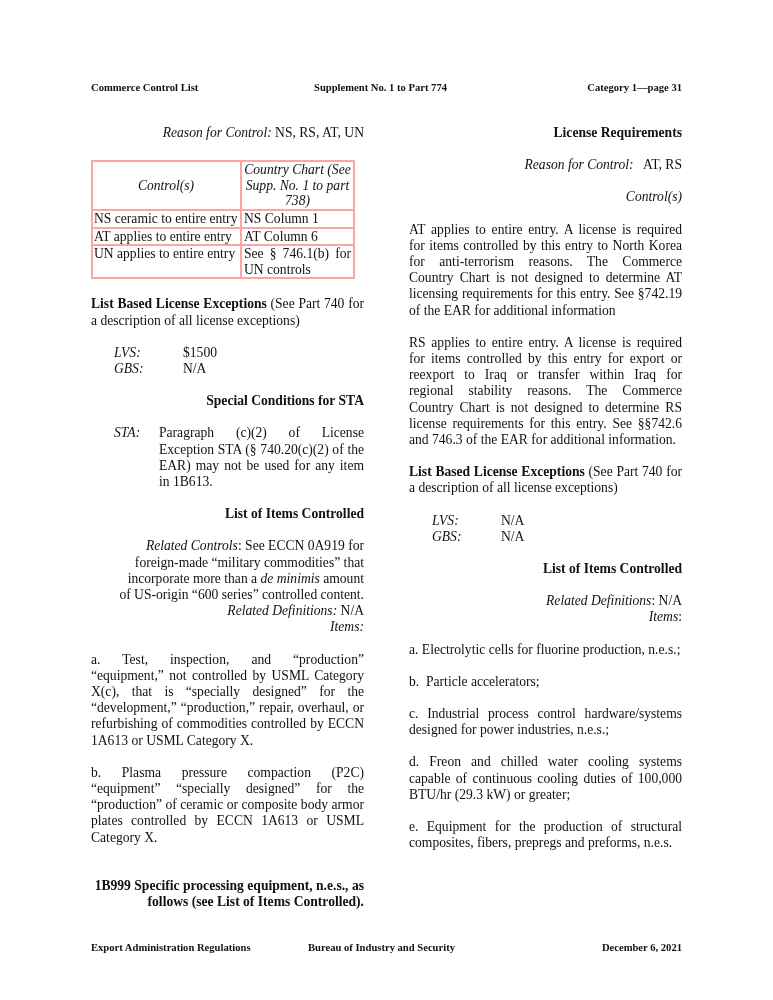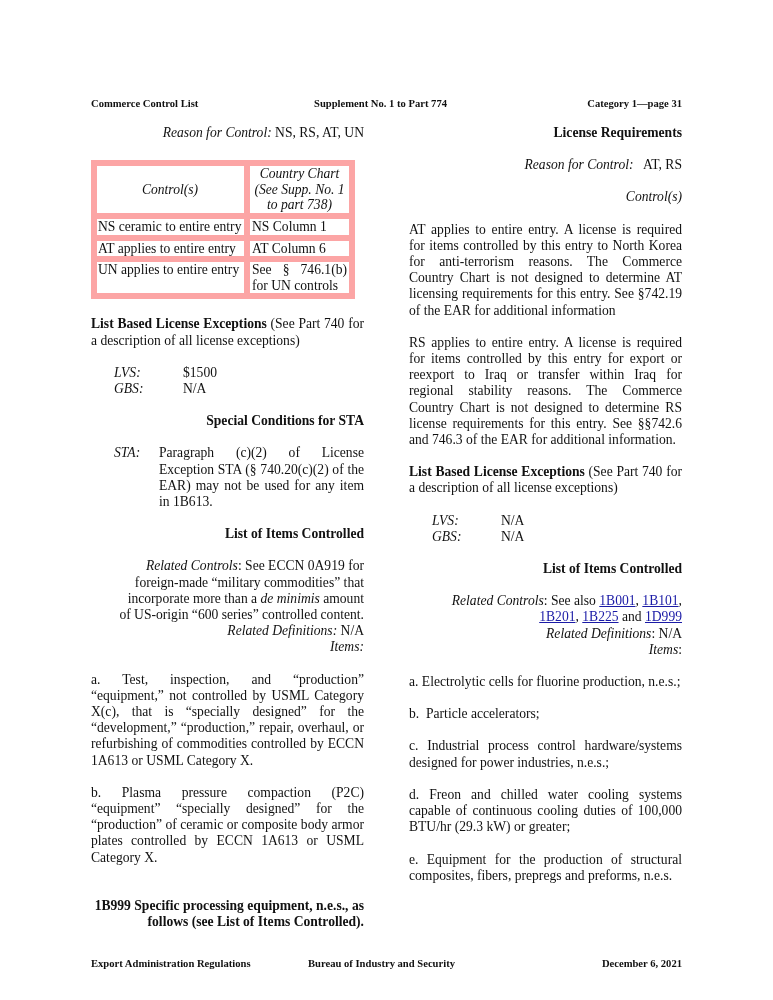--- a/index.html
+++ b/index.html
@@ -9,35 +9,35 @@
       color: #111111;
       font-size: 13.6px;
       line-height: 16.2px;
     }
     .hdr, .ftr {
       position: absolute; left: 91px; width: 591px;
       font-weight: bold; font-size: 10.6px; line-height: 12px;
     }
     .hdr { top: 82px; }
     .ftr { top: 942px; }
-    .hdr span, .ftr span { position: absolute; top: 16px; white-space: nowrap; }
+    .hdr span, .ftr span { position: absolute; top: 0; white-space: nowrap; }
     .col { position: absolute; width: 273px; }
     .col.left { left: 91px; top: 125px; }
     .col.right { left: 409px; top: 125px; }
     p { margin: 0; text-align: right; }
     .just { text-align: justify; }
     .b { font-weight: bold; }
     .i { font-style: italic; }
     .ind { padding-left: 23px; }
     .gap { height: 16px; }
     table.ctl {
       border-collapse: collapse; width: 264px; margin-top: 19px;
       font-size: 13.6px; line-height: 15.6px;
     }
-    table.ctl td { border: 6px solid #fca5a5; padding: 0 2px; vertical-align: top; }
+    table.ctl td { border: 2px solid #fca5a5; padding: 0 2px; vertical-align: top; }
     table.ctl td.h { text-align: center; vertical-align: middle; font-style: italic; }
     table.ctl td.c1 { width: 144px; white-space: nowrap; padding-left: 1px; }
     .lv { display: flex; gap: 24px; }
     .lv .k { width: 45px; font-style: italic; }
     .sta { display: flex; padding-left: 23px; }
     .sta .k { width: 45px; font-style: italic; flex: none; }
     .sta .v { text-align: justify; flex: 1; }
     a.lnk { color: #1a1aa6; text-decoration: underline; }
   </style>
 </head>
@@ -129,21 +129,20 @@
       </div>
     <div class="lv">
         <span class="k">GBS:</span>
         <span>N/A</span>
       </div>
   </div>
   <div class="gap"></div>
   <p class="b">List of Items Controlled</p>
   <div class="gap"></div>
   <div class="ind just">
-    <p><span class="i">Related Controls</span><span>: See also </span><a class="lnk" href="#">1B001</a><span>, </span><a class="lnk" href="#">1B101</a><span>, </span><a class="lnk" href="#">1B201</a><span>, </span><a class="lnk" href="#">1B225</a><span> and </span><a class="lnk" href="#">1D999</a></p>
     <p><span class="i">Related Definitions</span><span>: N/A</span></p>
     <p><span class="i">Items</span><span>:</span></p>
   </div>
   <div class="gap"></div>
   <p class="just">a. Electrolytic cells for fluorine production, n.e.s.;</p>
   <div class="gap"></div>
   <p class="just" style="white-space:pre">b.  Particle accelerators;</p>
   <div class="gap"></div>
   <p class="just">c. Industrial process control hardware/systems designed for power industries, n.e.s.;</p>
   <div class="gap"></div>

